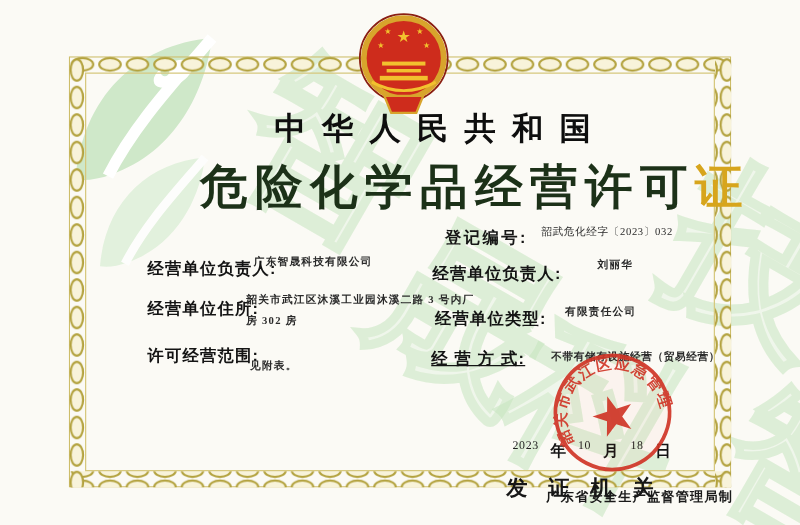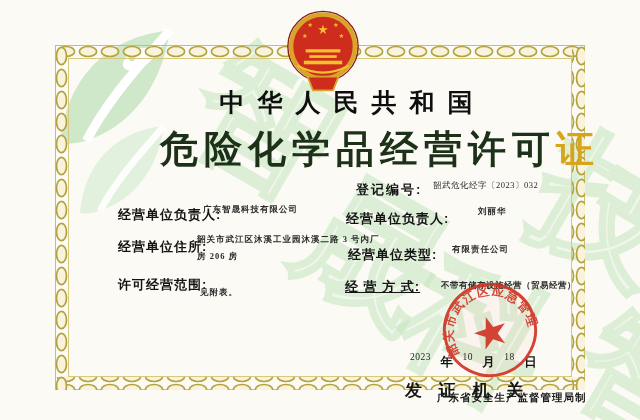--- a/index.html
+++ b/index.html
@@ -110,21 +110,21 @@
   <div class="license-title"><span>危险化学品经营许可</span><span class="tail">证</span></div>
 
   <div class="reg-label">登记编号:</div>
   <div class="reg-value">韶武危化经字〔2023〕032</div>
 
   <div class="flabel" style="left:118px; top:206px;">经营单位负责人:</div>
   <div class="fvalue" style="left:203px; top:204px;">广东智晟科技有限公司</div>
 
   <div class="flabel" style="left:118px; top:238px;">经营单位住所:</div>
   <div class="fvalue" style="left:197px; top:234px;">韶关市武江区沐溪工业园沐溪二路 3 号内厂</div>
-  <div class="fvalue" style="left:197px; top:251px;">房 206 房</div>
+  <div class="fvalue" style="left:197px; top:251px;">房 302 房</div>
 
   <div class="flabel" style="left:118px; top:276px;">许可经营范围:</div>
   <div class="fvalue" style="left:200px; top:287px;">见附表。</div>
 
   <div class="flabel" style="left:346px; top:210px;">经营单位负责人:</div>
   <div class="fvalue" style="left:457px; top:206px;margin-left:21px;">刘丽华</div>
 
   <div class="flabel" style="left:348px; top:246px;">经营单位类型:</div>
   <div class="fvalue" style="left:452px; top:244px;">有限责任公司</div>
 

